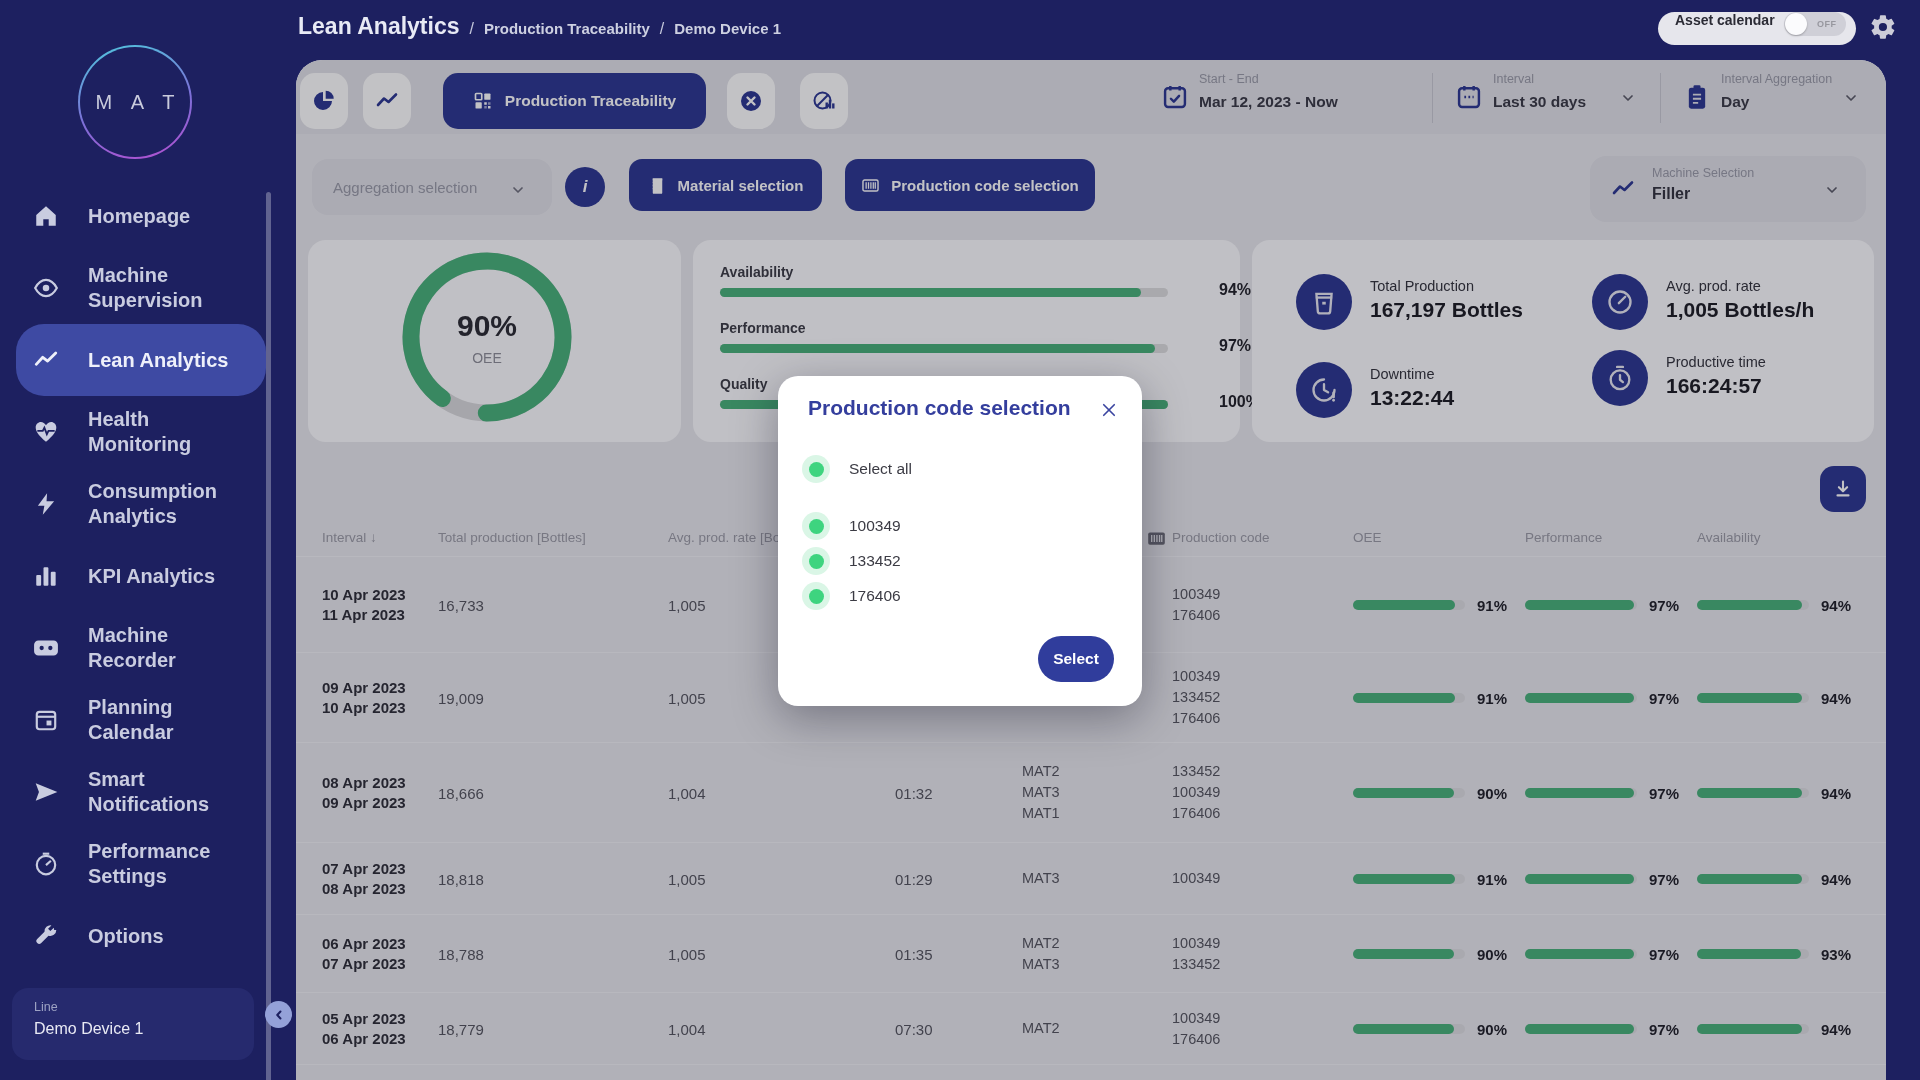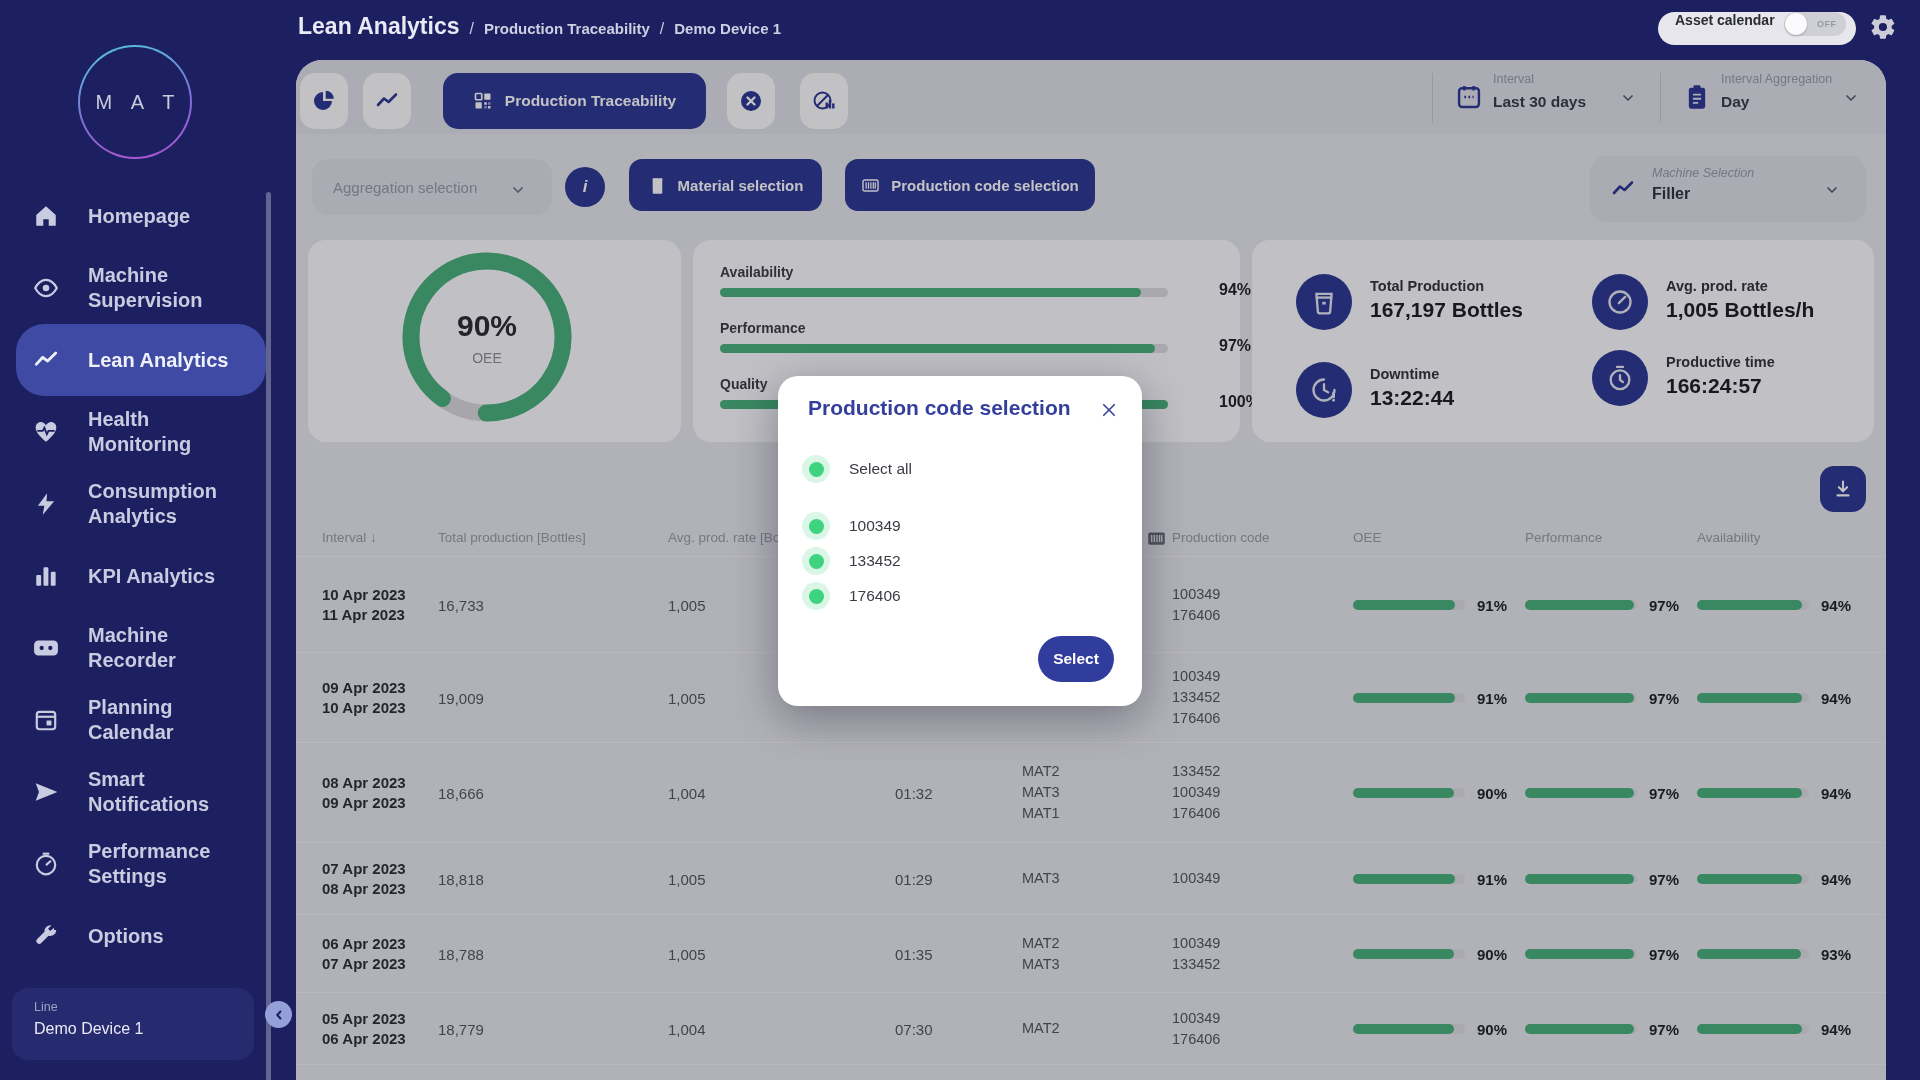--- a/index.html
+++ b/index.html
@@ -63,21 +63,21 @@
   .agg-select { position:absolute; left:16px; top:0; width:240px; height:56px; background:#e0e0e7; border-radius:16px;
     display:flex; align-items:center; padding-left:21px; color:#9a9ba8; font-size:15px; cursor:pointer; }
   .agg-select .chev { width:16px; height:16px; color:#71717e; position:absolute; right:26px; top:23px; }
   .info-btn { position:absolute; left:269px; top:8px; width:40px; height:40px; border-radius:50%; background:#2c3792; color:#fff;
     display:flex; align-items:center; justify-content:center; font-size:17px; font-weight:700; font-style:italic; cursor:pointer; }
   .navy-btn { position:absolute; top:0; height:52px; border-radius:13px; background:#2c3792; color:#fff; display:flex; align-items:center;
     justify-content:center; gap:11px; font-size:15px; font-weight:700; cursor:pointer; }
   .navy-btn svg { width:19px; height:19px; }
   .machine-select { position:absolute; left:1294px; top:-3px; width:276px; height:66px; background:#e0e0e7; border-radius:16px; cursor:pointer; }
   .machine-select .micon { position:absolute; left:21px; top:21px; width:24px; height:24px; color:#2c3792; }
-  .machine-select .ml { position:absolute; left:62px; top:10px; font-size:12.5px; color:#9a9ba8;font-style:italic; }
+  .machine-select .ml { position:absolute; left:62px; top:10px; font-size:12.5px; color:#9a9ba8; }
   .machine-select .mv { position:absolute; left:62px; top:29px; font-size:16px; font-weight:600; color:#33333f; }
   .machine-select .chev { position:absolute; right:26px; top:26px; width:16px; height:16px; color:#5b5b68; }
 
   
   .card { position:absolute; top:180px; height:202px; background:#fdfdff; border-radius:18px; }
   .card-oee { left:12px; width:373px; }
   .card-bars { left:397px; width:547px; }
   .card-stats { left:956px; width:622px; }
   .donut-wrap { position:absolute; left:91px; top:9px; width:176px; height:176px; }
   .donut-center { position:absolute; left:91px; top:9px; width:176px; height:176px; display:flex; flex-direction:column; align-items:center; justify-content:center; }
@@ -85,21 +85,21 @@
   .donut-center .dl { font-size:14px; color:#8e8e99; margin-top:7px; }
   .hbar-group { position:absolute; left:27px; width:495px; }
   .hbar-group .bl { font-size:14px; font-weight:700; color:#3c3c46; }
   .hbar-track { position:absolute; left:0; top:24px; width:448px; height:9px; border-radius:5px; background:#dededf; }
   .hbar-fill { height:9px; border-radius:5px; background:#49b27a; }
   .hbar-val { position:absolute; right:-52px; top:17px; width:48px; font-size:16px; font-weight:800; color:#22222a; }
   .stat { position:absolute; }
   .stat .sic { position:absolute; left:0; top:0; width:56px; height:56px; border-radius:50%; background:#2c3792; color:#e9e9f2;
     display:flex; align-items:center; justify-content:center; }
   .stat .sic svg { width:28px; height:28px; }
-  .stat .sl { position:absolute; left:74px; top:4px; font-size:14.5px; font-weight:700; color:#33333d; white-space:nowrap; }
+  .stat .sl { position:absolute; left:74px; top:4px; font-size:14.5px; font-weight:400; color:#33333d; white-space:nowrap; }
   .stat .sv { position:absolute; left:74px; top:24px; font-size:21px; font-weight:800; color:#1c1c24; white-space:nowrap; }
 
   
   .dl-btn { position:absolute; left:1524px; top:406px; width:46px; height:46px; border-radius:14px; background:#2c3792; color:#fff;
     display:flex; align-items:center; justify-content:center; cursor:pointer; z-index:5; }
   .dl-btn svg { width:22px; height:22px; }
   .thead { position:absolute; left:0; top:467px; width:1590px; height:30px; border-bottom:1px solid #f2f2f6; font-size:13.5px; color:#9b9ba6; }
   .thead > div { position:absolute; top:3px; }
   .th-int { left:26px; cursor:pointer; }
   .th-total { left:142px; } .th-rate { left:372px; } .th-down { left:599px; } .th-mat { left:726px; }
@@ -288,20 +288,30 @@
       <div class="icon-btn" style="left:504px">
         <svg viewBox="0 0 24 24" fill="none" stroke="currentColor" stroke-width="2">
             <circle cx="10.5" cy="11.5" r="8"></circle>
             <line x1="4.8" y1="17.2" x2="16.2" y2="5.8"></line>
             <rect x="13.5" y="13.5" width="2.4" height="6" fill="currentColor" stroke="none"></rect>
             <rect x="16.8" y="10.8" width="2.4" height="8.7" fill="currentColor" stroke="none"></rect>
             <rect x="20.1" y="14.4" width="2.4" height="5.1" fill="currentColor" stroke="none"></rect>
           </svg>
       </div>
 
+      <div class="dgroup" style="left:865px; width:265px">
+        <span class="dicon"><svg viewBox="0 0 24 24" fill="none" stroke="currentColor" stroke-width="2.1">
+              <rect x="3.5" y="4.5" width="17" height="16" rx="2.5"></rect>
+              <line x1="8" y1="2.5" x2="8" y2="6.5"></line>
+              <line x1="16" y1="2.5" x2="16" y2="6.5"></line>
+              <polyline points="8.5 13.5 11 16 15.5 11" stroke-linecap="round" stroke-linejoin="round"></polyline>
+            </svg></span>
+        <span class="dl">Start - End</span>
+        <span class="dv">Mar 12, 2023 - Now</span>
+      </div>
       <div class="vdiv" style="left:1136px"></div>
       <div class="dgroup" style="left:1159px; width:185px">
         <span class="dicon"><svg viewBox="0 0 24 24" fill="none" stroke="currentColor" stroke-width="2.1">
               <rect x="3.5" y="4.5" width="17" height="16" rx="2.5"></rect>
               <line x1="8" y1="2.5" x2="8" y2="6.5"></line>
               <line x1="16" y1="2.5" x2="16" y2="6.5"></line>
               <line x1="8" y1="12" x2="16" y2="12" stroke-dasharray="1.5 2"></line>
             </svg></span>
         <span class="dl">Interval</span>
         <span class="dv">Last 30 days</span>

